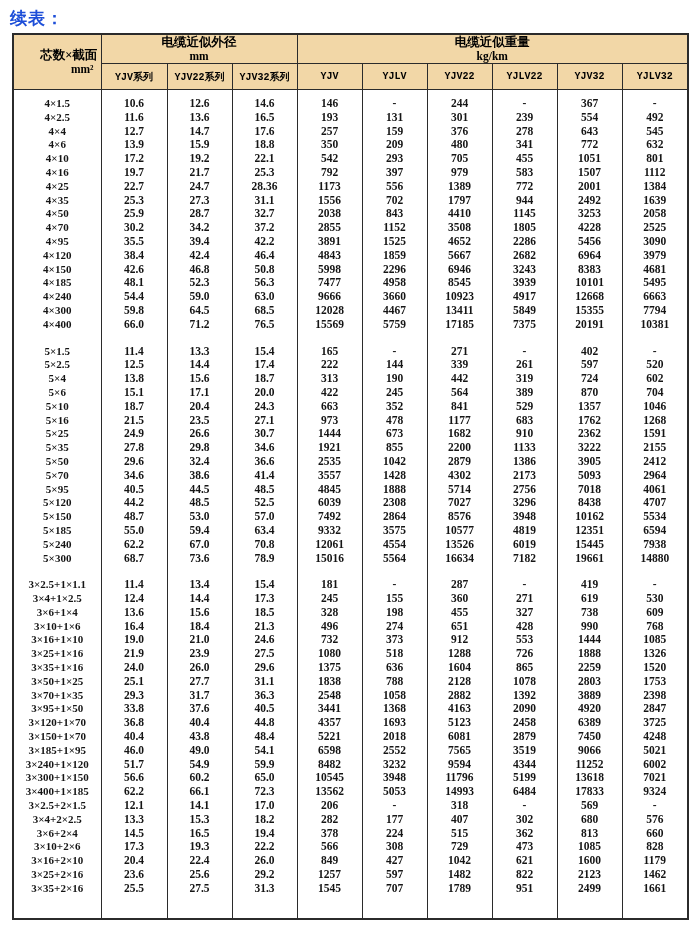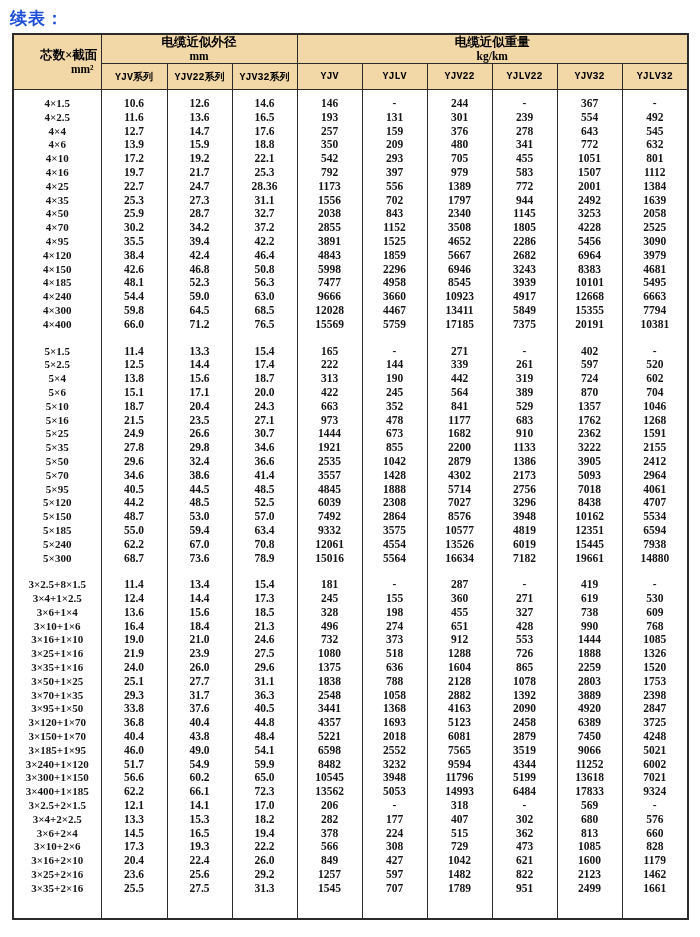--- a/index.html
+++ b/index.html
@@ -201,21 +201,21 @@
         <td>2492</td>
         <td>1639</td>
       </tr>
       <tr>
         <td class="spec">4×50</td>
         <td>25.9</td>
         <td>28.7</td>
         <td>32.7</td>
         <td>2038</td>
         <td>843</td>
-        <td>2340</td>
+        <td>4410</td>
         <td>1145</td>
         <td>3253</td>
         <td>2058</td>
       </tr>
       <tr>
         <td class="spec">4×70</td>
         <td>30.2</td>
         <td>34.2</td>
         <td>37.2</td>
         <td>2855</td>
@@ -519,21 +519,21 @@
         <td></td>
         <td></td>
         <td></td>
         <td></td>
         <td></td>
         <td></td>
         <td></td>
         <td></td>
       </tr>
       <tr>
-        <td class="spec">3×2.5+8×1.5</td>
+        <td class="spec">3×2.5+1×1.1</td>
         <td>11.4</td>
         <td>13.4</td>
         <td>15.4</td>
         <td>181</td>
         <td>-</td>
         <td>287</td>
         <td>-</td>
         <td>419</td>
         <td>-</td>
       </tr>

